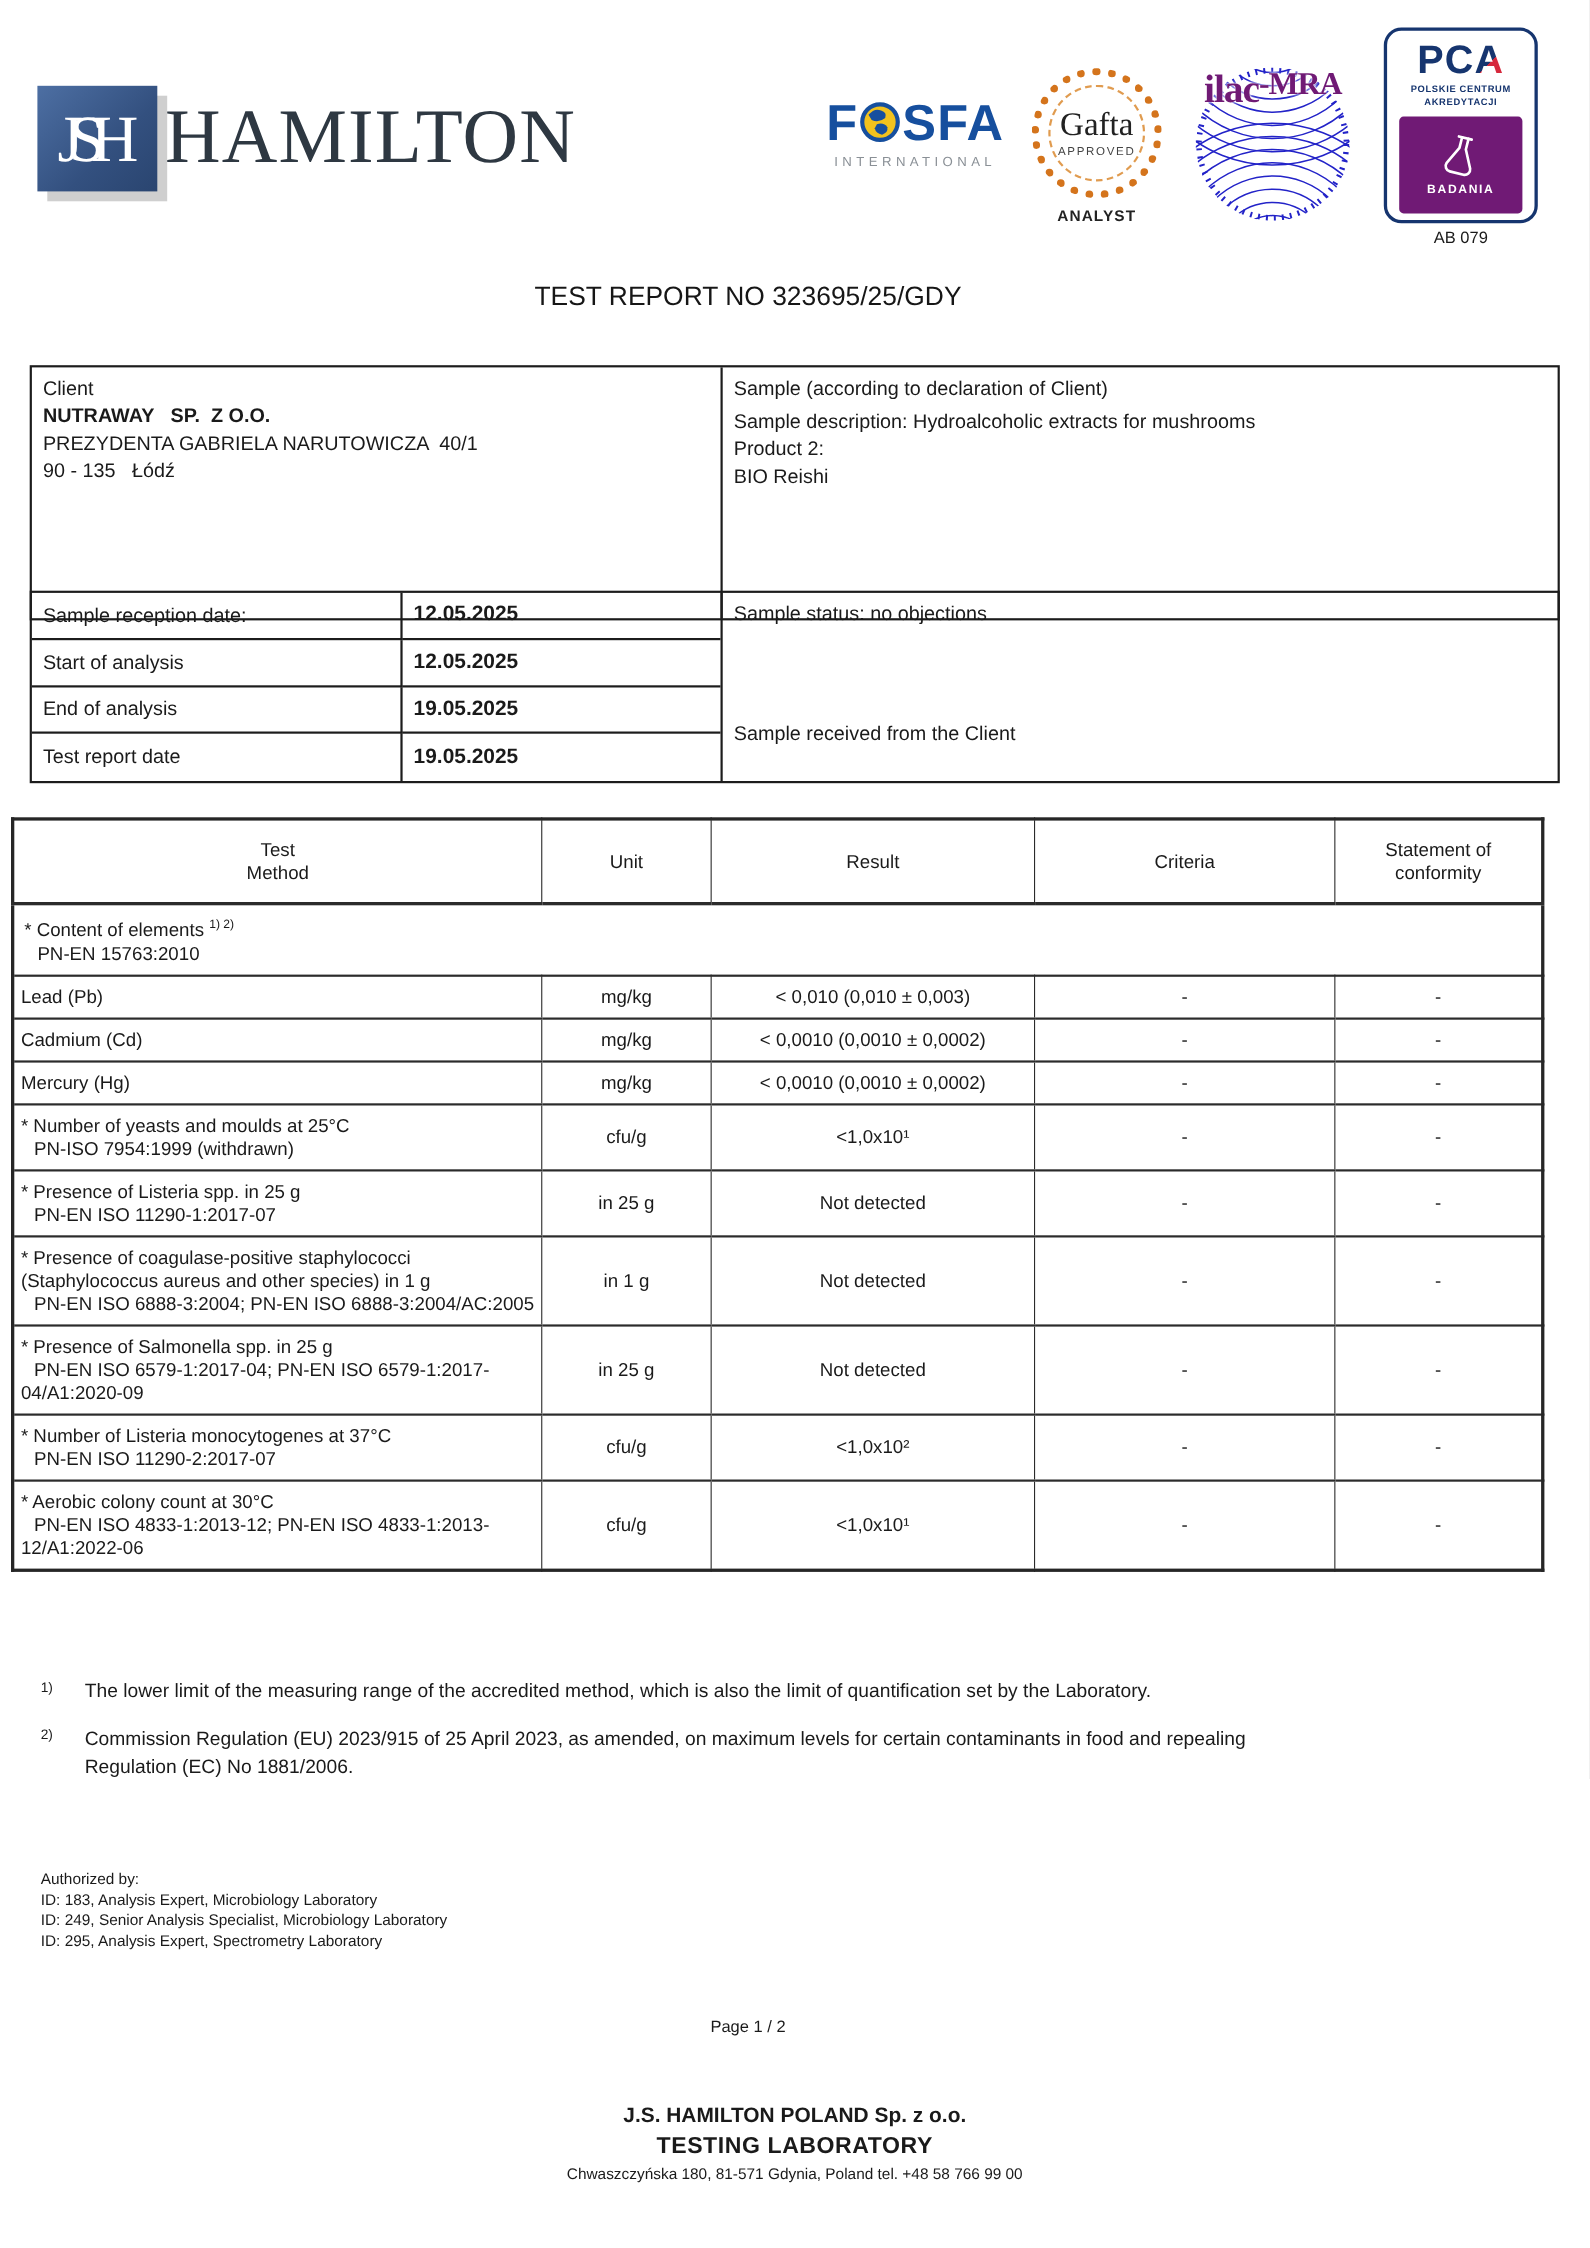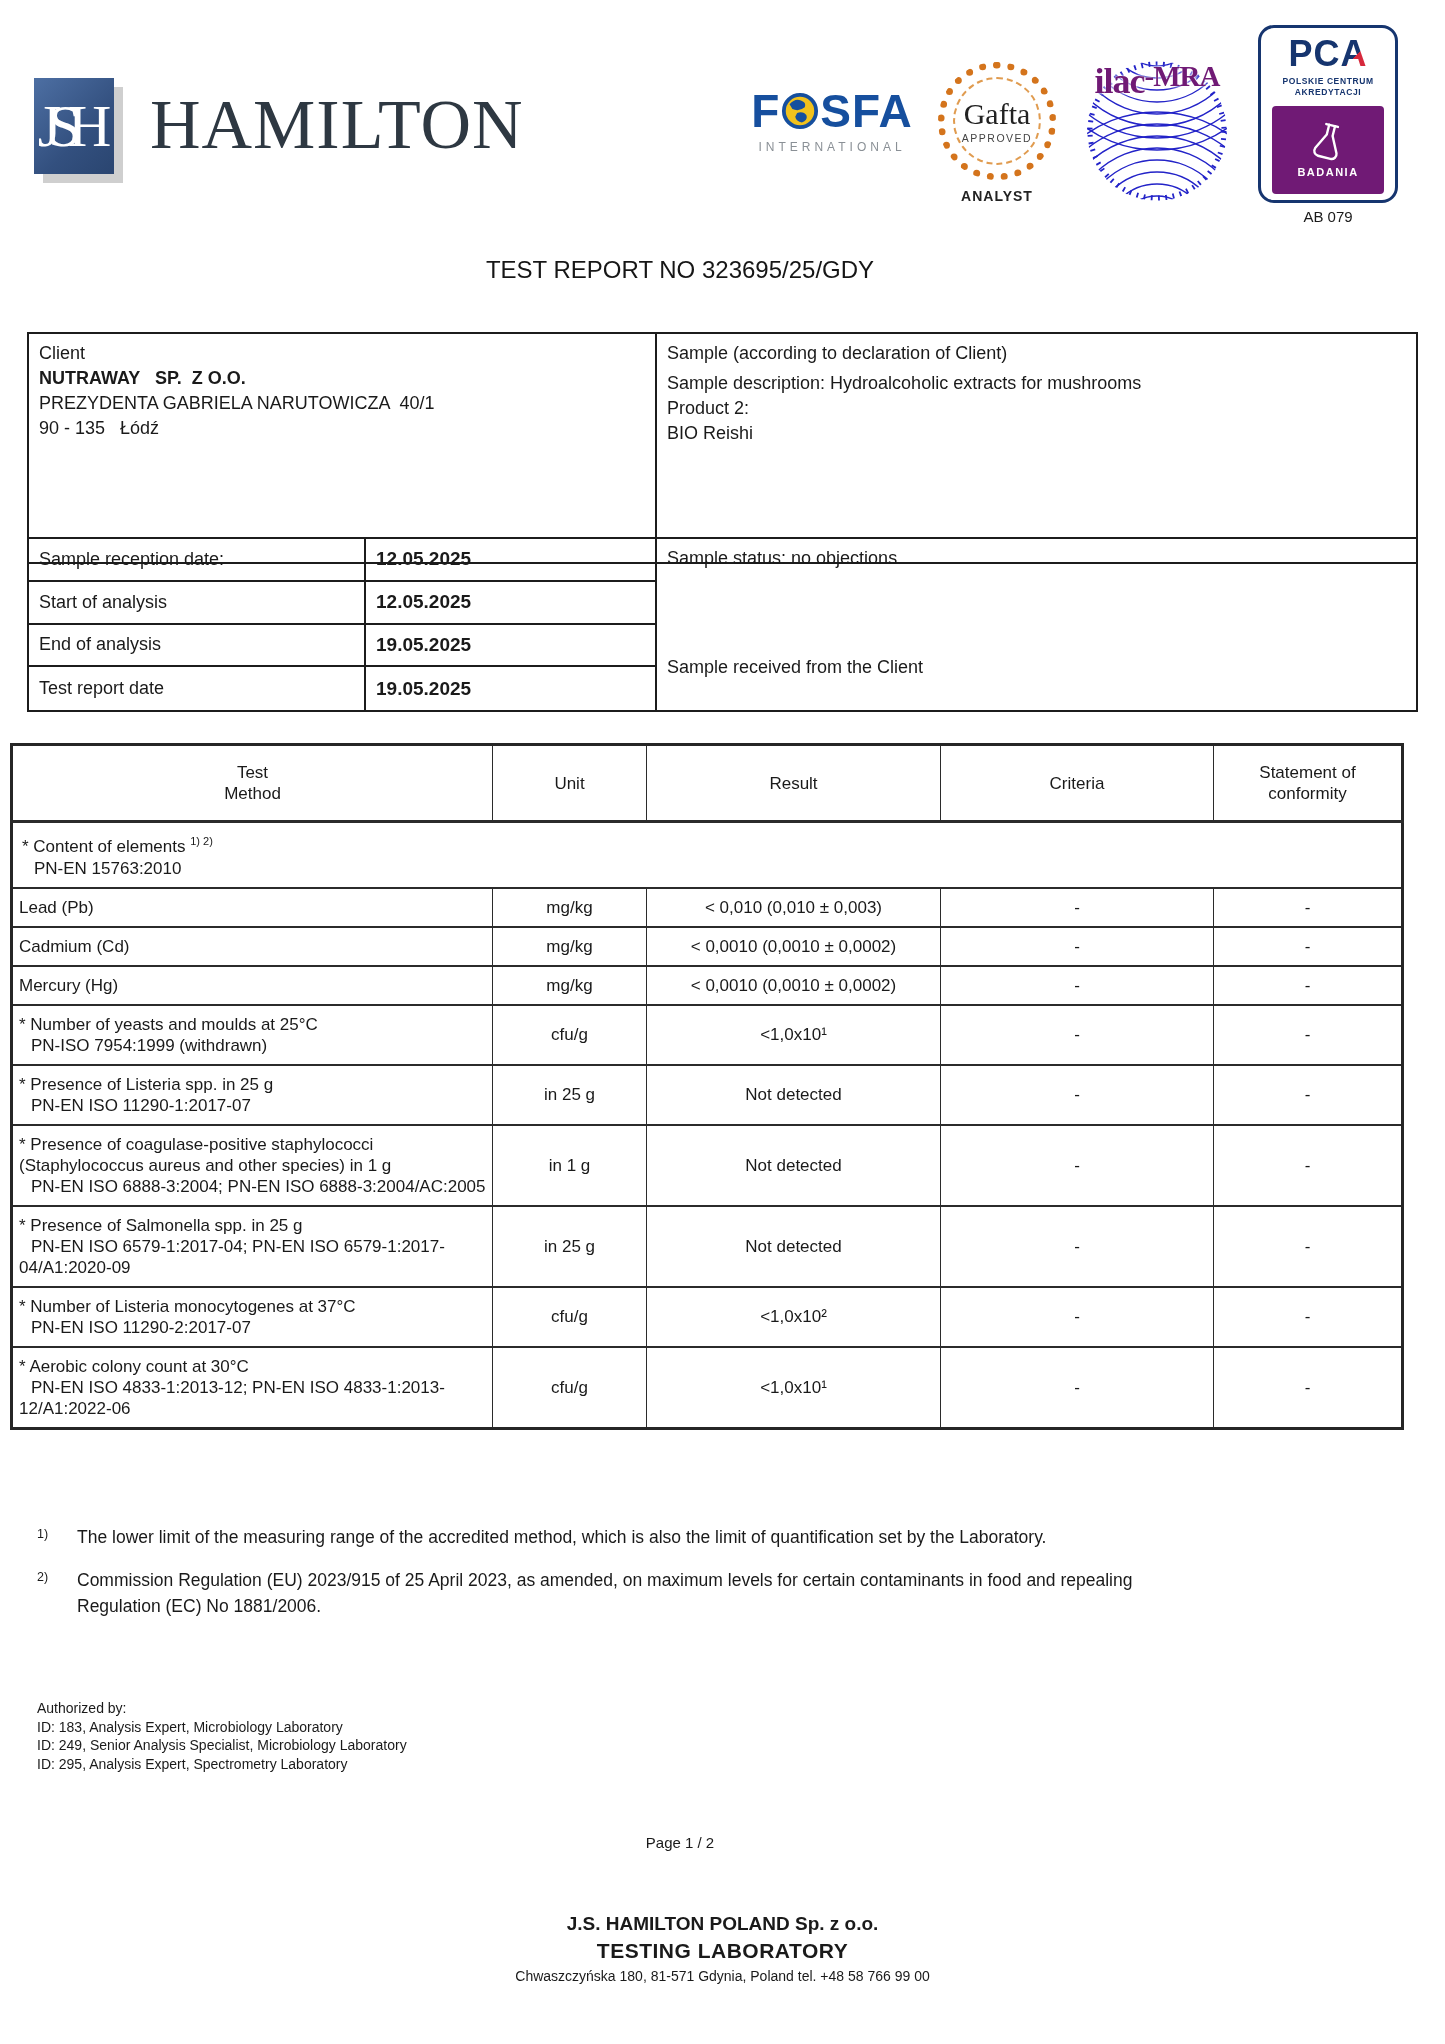--- a/index.html
+++ b/index.html
@@ -1,21 +1,21 @@
 <!DOCTYPE html>
 <html><head>
 <meta charset="utf-8">
 <style>
   html,body{margin:0;padding:0;background:#e8e8e8;}
   .page{position:relative;width:1445px;height:2044px;background:#ffffff;margin:0 auto;
         font-family:"Liberation Sans","DejaVu Sans",sans-serif;color:#1a1a1a;overflow:hidden;}
   .pre{white-space:pre-wrap;}
 
   
-  .jsh-square{position:absolute;left:34px;top:78px;width:80px;height:96px;
+  .jsh-square{position:absolute;left:34px;top:78px;width:109px;height:96px;
     background:linear-gradient(135deg,#4d6fa3 0%,#33507f 60%,#2a4570 100%);
     box-shadow:9px 9px 0 0 #cfcfcf;display:flex;align-items:center;justify-content:center;}
   .jsh-square span{font-family:"Liberation Serif","DejaVu Serif",serif;font-size:60px;color:#fff;
     letter-spacing:-0.22em;padding-right:0.2em;line-height:1;}
   .hamilton{position:absolute;left:150px;top:90px;font-family:"Liberation Serif","DejaVu Serif",serif;
     font-size:70px;line-height:1;color:#2e3842;letter-spacing:1px;}
 
   .fosfa{position:absolute;left:742px;top:88px;width:180px;text-align:center;}
   .fosfa-row{display:flex;align-items:center;justify-content:center;font-weight:bold;
     font-size:46px;line-height:1;color:#164f9e;letter-spacing:1px;}

